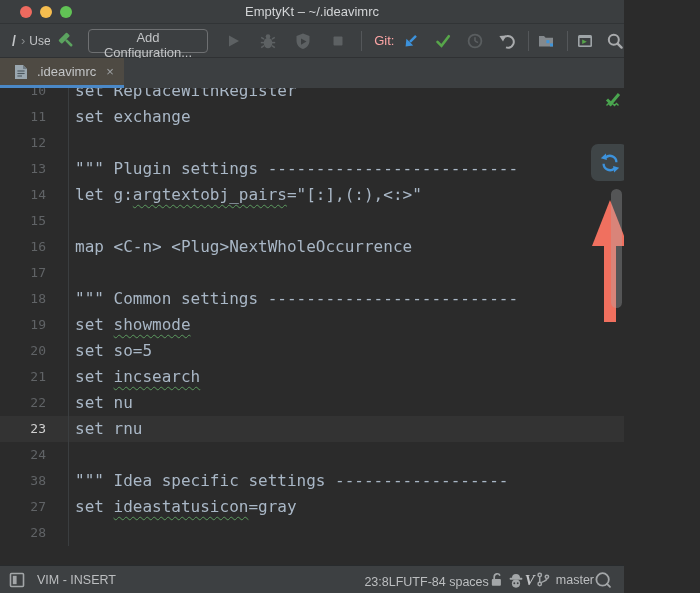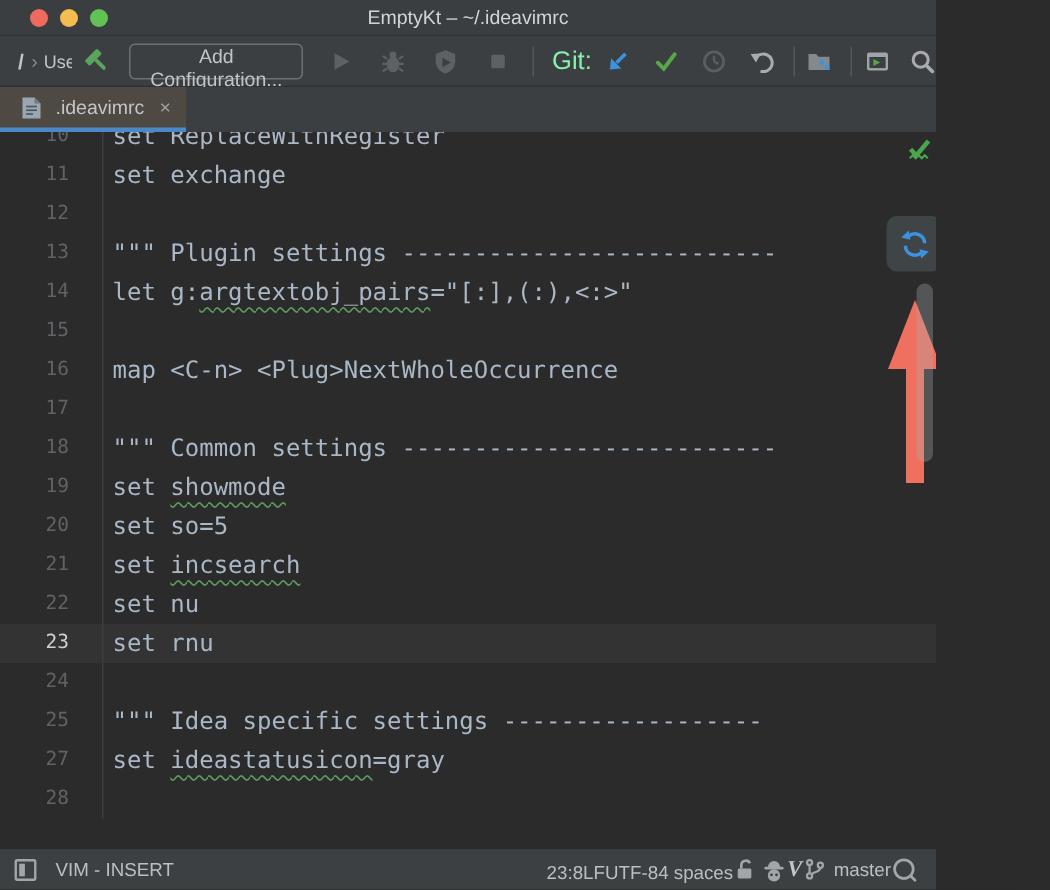--- a/index.html
+++ b/index.html
@@ -16,21 +16,21 @@
 
   
   .toolbar { height:34px; flex:none; background:#3c3f41; border-bottom:1px solid #2f3133; display:flex; align-items:center; padding-left:12px; }
   .crumb { color:#c2c4c6; font-size:12px; }
   .crumb.slash { font-weight:bold; font-size:14px; }
   .crumb.chev { color:#85898b; margin:0 4px 0 5px; font-size:13px; }
   .crumb.user { margin-right:8px; max-width:42px; overflow:hidden; white-space:nowrap; }
   .tbicon { width:18px; height:18px; flex:none; display:inline-flex; align-items:center; justify-content:center; }
   .addcfg { margin-left:12px; height:24px; padding:0 13px; background:transparent; border:1px solid #6e7072; border-radius:4px; color:#c2c4c6; font-size:13px; font-family:inherit; }
   .tsep { width:1px; height:20px; background:#54575a; margin-left:14px; }
-  .gitlabel { color:#86efac; font-size:17px; margin-left:12px; }
+  .gitlabel { color:#fca5a5; font-size:13px; margin-left:12px; }
   .ml8{margin-left:8px;} .ml12{margin-left:12px;} .ml14{margin-left:14px;} .ml16{margin-left:16px;} .ml17{margin-left:17px;}
 
   
   .tabbar { height:30px; flex:none; background:#3c3f41; display:flex; align-items:stretch; }
   .tab { display:flex; align-items:center; background:#4e4a43; padding:0 10px 0 12px; border-bottom:3px solid var(--accent-blue,#4a88c7); gap:7px; }
   .tabtitle { color:#c3c5c7; font-size:13px; }
   .tabclose { color:#9ea1a3; font-size:13px; line-height:13px; padding-left:3px; }
 
   
   .editor { flex:1; position:relative; overflow:hidden; background:var(--editor-bg,#2b2b2b); }
@@ -191,21 +191,21 @@
         <div class="ed-line"><span class="ln">15</span><span class="code"></span></div>
         <div class="ed-line"><span class="ln">16</span><span class="code"><span>map &lt;C-n&gt; &lt;Plug&gt;NextWholeOccurrence</span></span></div>
         <div class="ed-line"><span class="ln">17</span><span class="code"></span></div>
         <div class="ed-line"><span class="ln">18</span><span class="code"><span>""" Common settings --------------------------</span></span></div>
         <div class="ed-line"><span class="ln">19</span><span class="code"><span>set </span><span class="typo">showmode</span></span></div>
         <div class="ed-line"><span class="ln">20</span><span class="code"><span>set so=5</span></span></div>
         <div class="ed-line"><span class="ln">21</span><span class="code"><span>set </span><span class="typo">incsearch</span></span></div>
         <div class="ed-line"><span class="ln">22</span><span class="code"><span>set nu</span></span></div>
         <div class="ed-line current"><span class="ln">23</span><span class="code"><span>set rnu</span></span></div>
         <div class="ed-line"><span class="ln">24</span><span class="code"></span></div>
-        <div class="ed-line"><span class="ln">25</span><span class="code"><span>""" Idea specific settings ------------------</span></span></div>
+        <div class="ed-line"><span class="ln">38</span><span class="code"><span>""" Idea specific settings ------------------</span></span></div>
         <div class="ed-line"><span class="ln">27</span><span class="code"><span>set </span><span class="typo">ideastatusicon</span><span>=gray</span></span></div>
         <div class="ed-line"><span class="ln">28</span><span class="code"></span></div>
       </div>
 
     <span class="inspections">
       <svg width="18" height="18" viewBox="0 0 18 18">
           <polyline points="2.5,13.5 4.5,11.5 6.5,13.5 8.5,11.5 10.5,13.5 12.5,11.5 14.5,13.5" fill="none" stroke="#4aa54f" stroke-width="1.4"></polyline>
           <polyline points="3,7.5 7,11.5 15,2" fill="none" stroke="#4aa54f" stroke-width="3"></polyline>
         </svg>
     </span>

